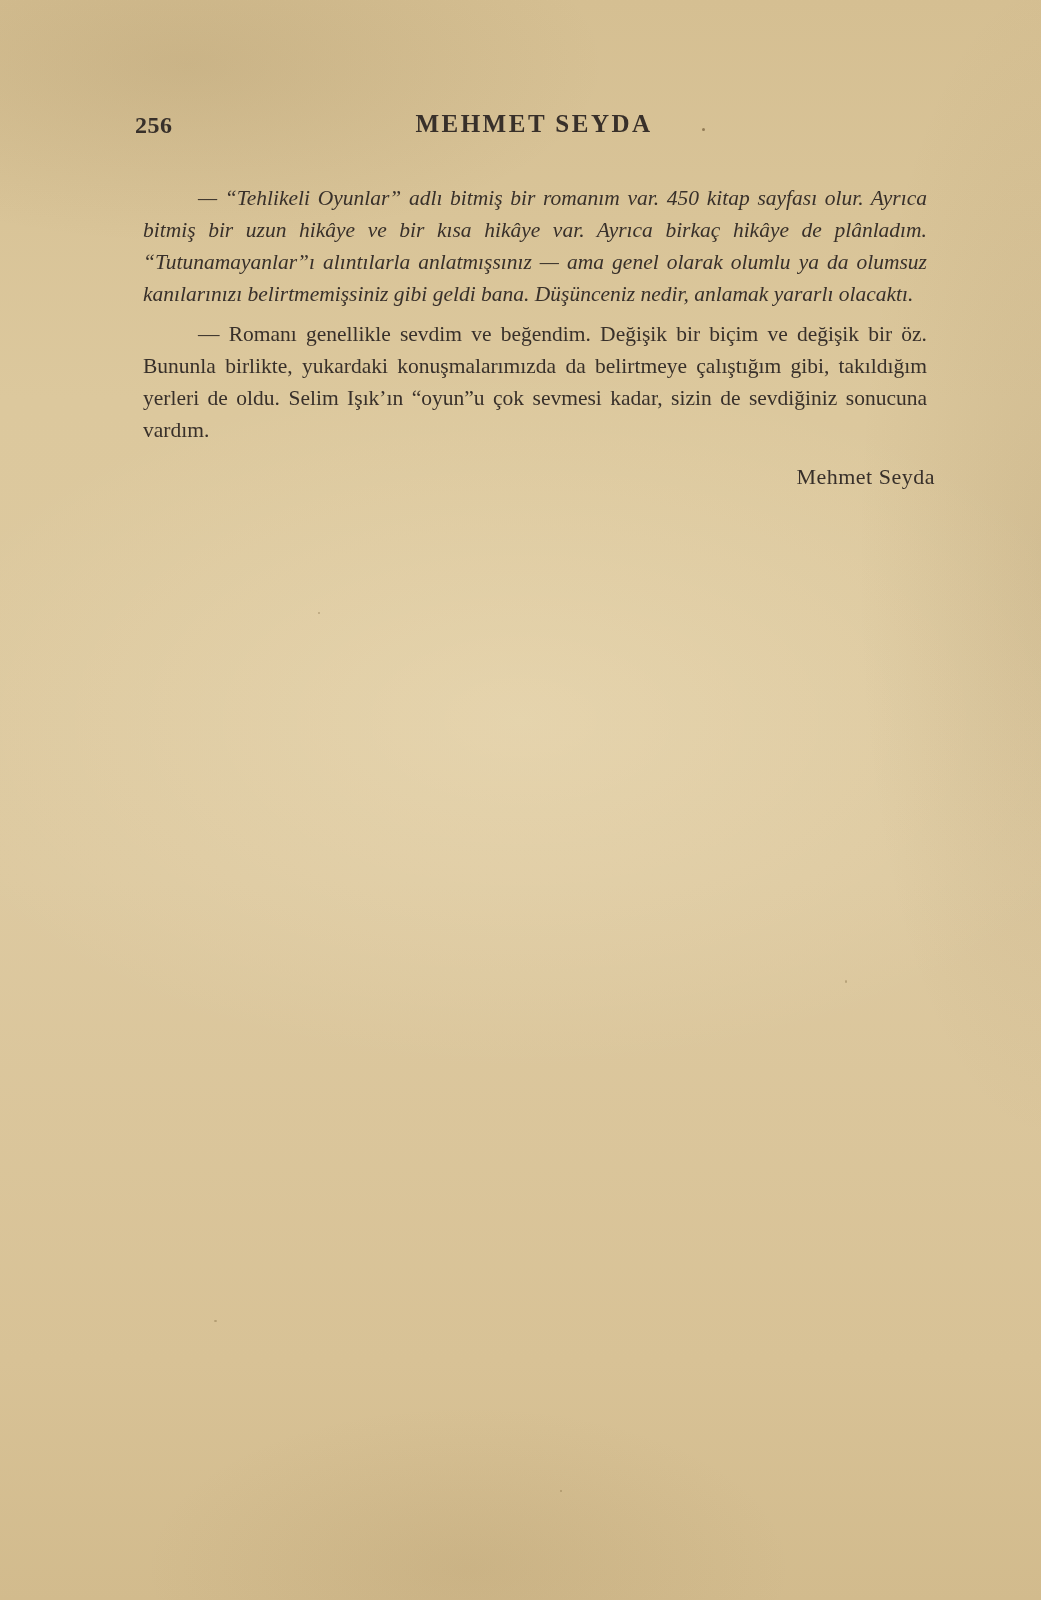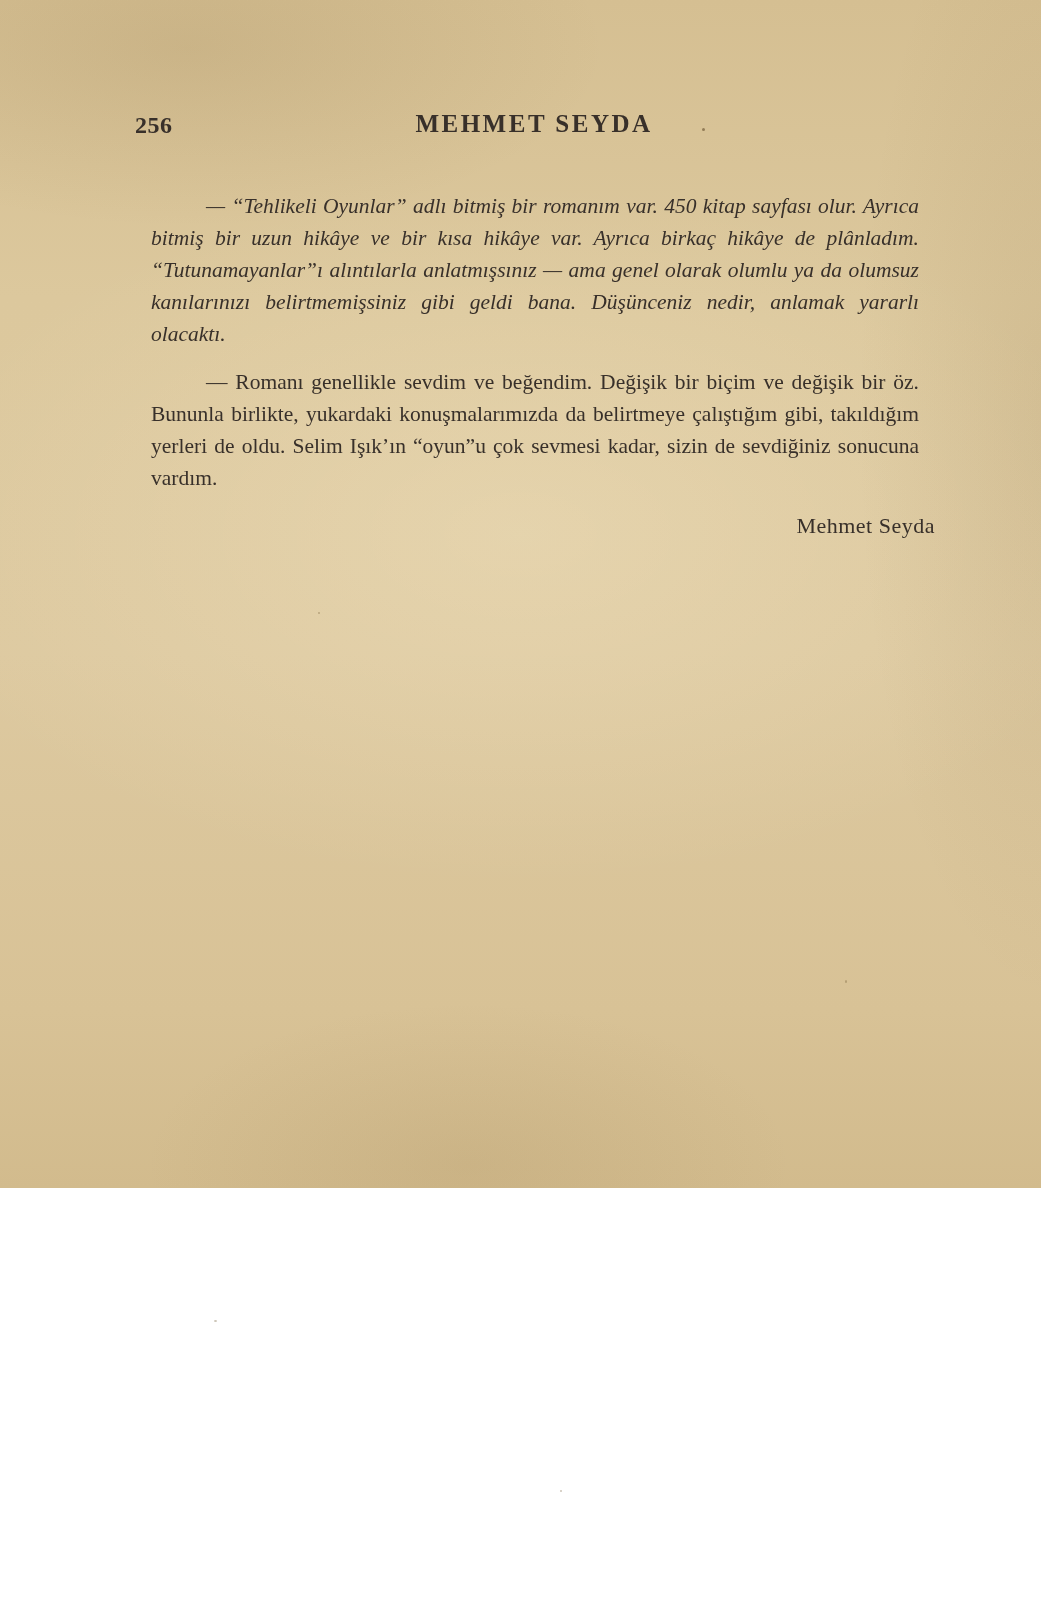--- a/index.html
+++ b/index.html
@@ -7,21 +7,21 @@
     --ink:#38302a;
   }
   html,body{margin:0;padding:0;}
   body{
     width:1041px;height:1600px;
     overflow:hidden;
     font-family:"Liberation Serif", serif;
   }
   .page{
     position:relative;
-    width:1041px;height:1188px;
+    width:1041px;height:1600px;
     background-color:var(--paper);
     background-image:
       radial-gradient(ellipse 700px 300px at 18% 4%, rgba(116,88,44,0.12), rgba(116,88,44,0) 60%),
       radial-gradient(ellipse 300px 900px at 101% 35%, rgba(116,88,44,0.10), rgba(116,88,44,0) 65%),
       radial-gradient(ellipse 900px 500px at 50% 45%, rgba(255,244,214,0.25), rgba(255,244,214,0) 70%),
       radial-gradient(ellipse 500px 250px at 45% 98%, rgba(130,100,55,0.10), rgba(130,100,55,0) 65%),
       linear-gradient(180deg, #d5bf92 0%, #dcc89d 25%, #ddc9a0 55%, #d8c296 85%, #d2bb8d 100%);
     color:var(--ink);
   }
   
@@ -49,21 +49,21 @@
     letter-spacing:2.5px;
   }
   .body-block{
     position:absolute;
     top:174px;left:135px;width:800px;
     font-size:21.5px;
     line-height:32px;
     text-align:justify;
   }
   .para{
-    margin:16px;
+    margin:8px;
     text-indent:55px;
   }
   .para.q{
     font-style:italic;
   }
   .signature{
     margin-top:15px;
     text-align:right;
     font-size:22px;
     letter-spacing:0.5px;

